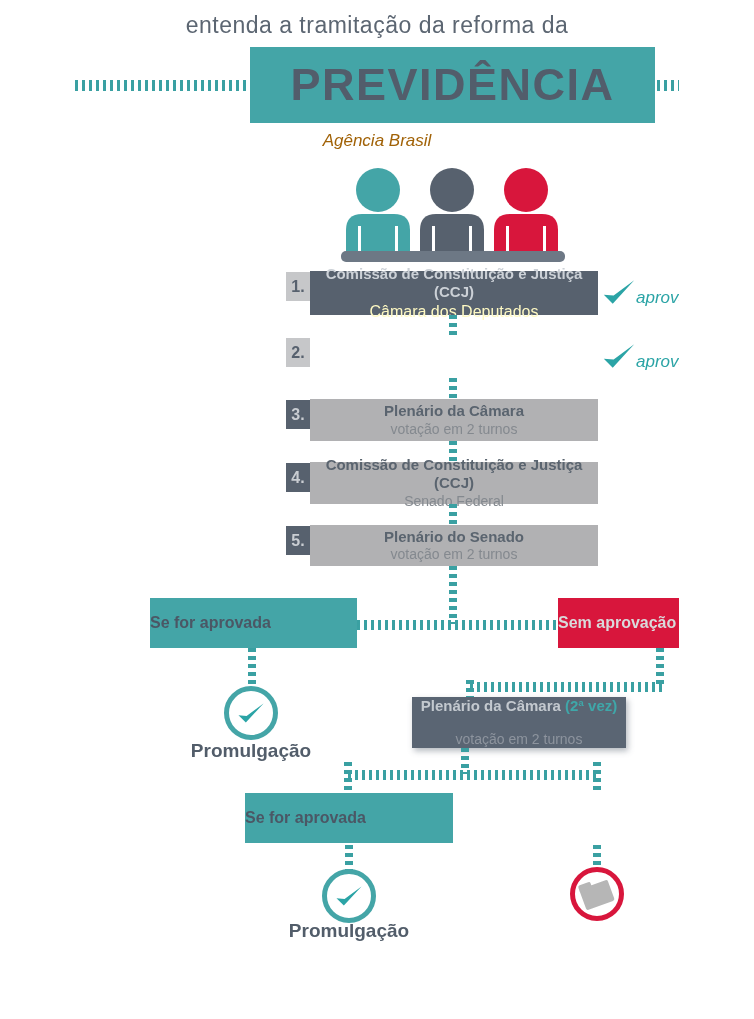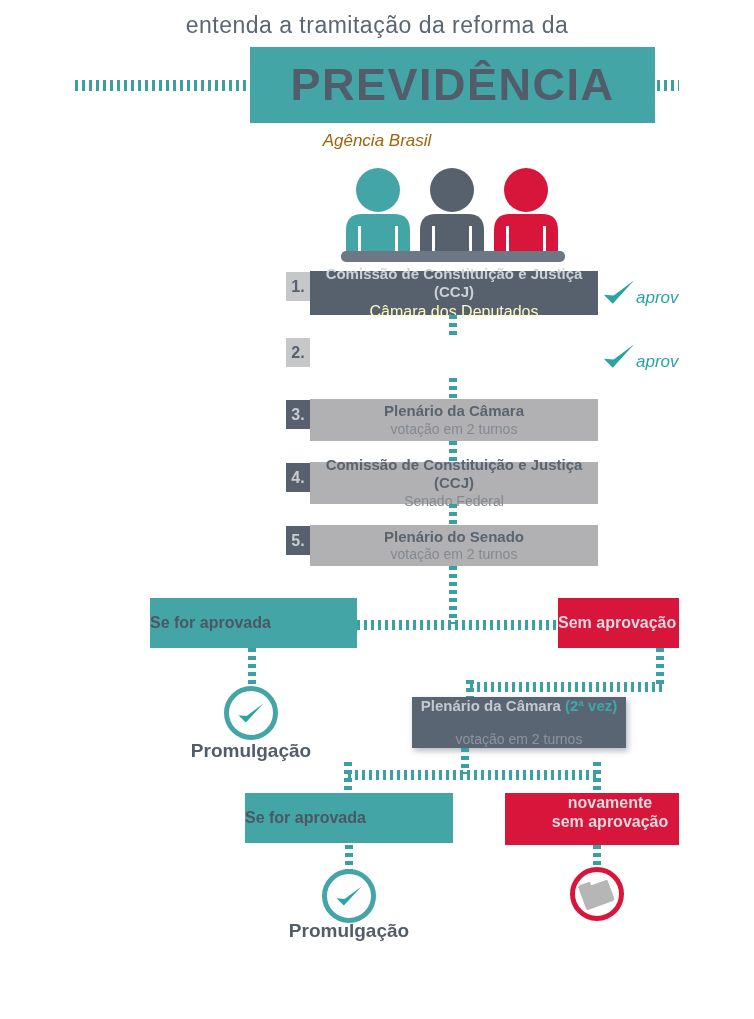--- a/index.html
+++ b/index.html
@@ -155,24 +155,20 @@
   </div>
 
   <div class="abs v-dash" style="left:386px;top:748px;height:26px;"></div>
   <div class="abs h-dash" style="left:273px;top:770px;width:249px;"></div>
   <div class="abs v-dash" style="left:269px;top:762px;height:31px;"></div>
   <div class="abs v-dash" style="left:518px;top:762px;height:31px;"></div>
 
   <div class="abs branch teal" style="left:170px;top:793px;width:208px;height:50px;">
     <span>Se for aprovada</span>
   </div>
-  <div class="abs branch red" style="left:430px;top:793px;width:210px;height:52px;flex-direction:column;">
-    <span>novamente</span>
-    <span>sem aprovação</span>
-  </div>
 
   <div class="abs v-dash" style="left:270px;top:845px;height:27px;"></div>
   <div class="abs v-dash" style="left:518px;top:845px;height:25px;"></div>
 
   <div class="abs ring teal" style="left:247px;top:869px;">
     <svg width="28" height="26" viewBox="0 0 38 30">
         <polygon points="2,18 12,28 36,2 13,19" fill="#2ba4a6"></polygon>
       </svg>
   </div>
   <div class="abs outcome-label" style="left:194px;top:920px;width:160px;">Promulgação</div>

